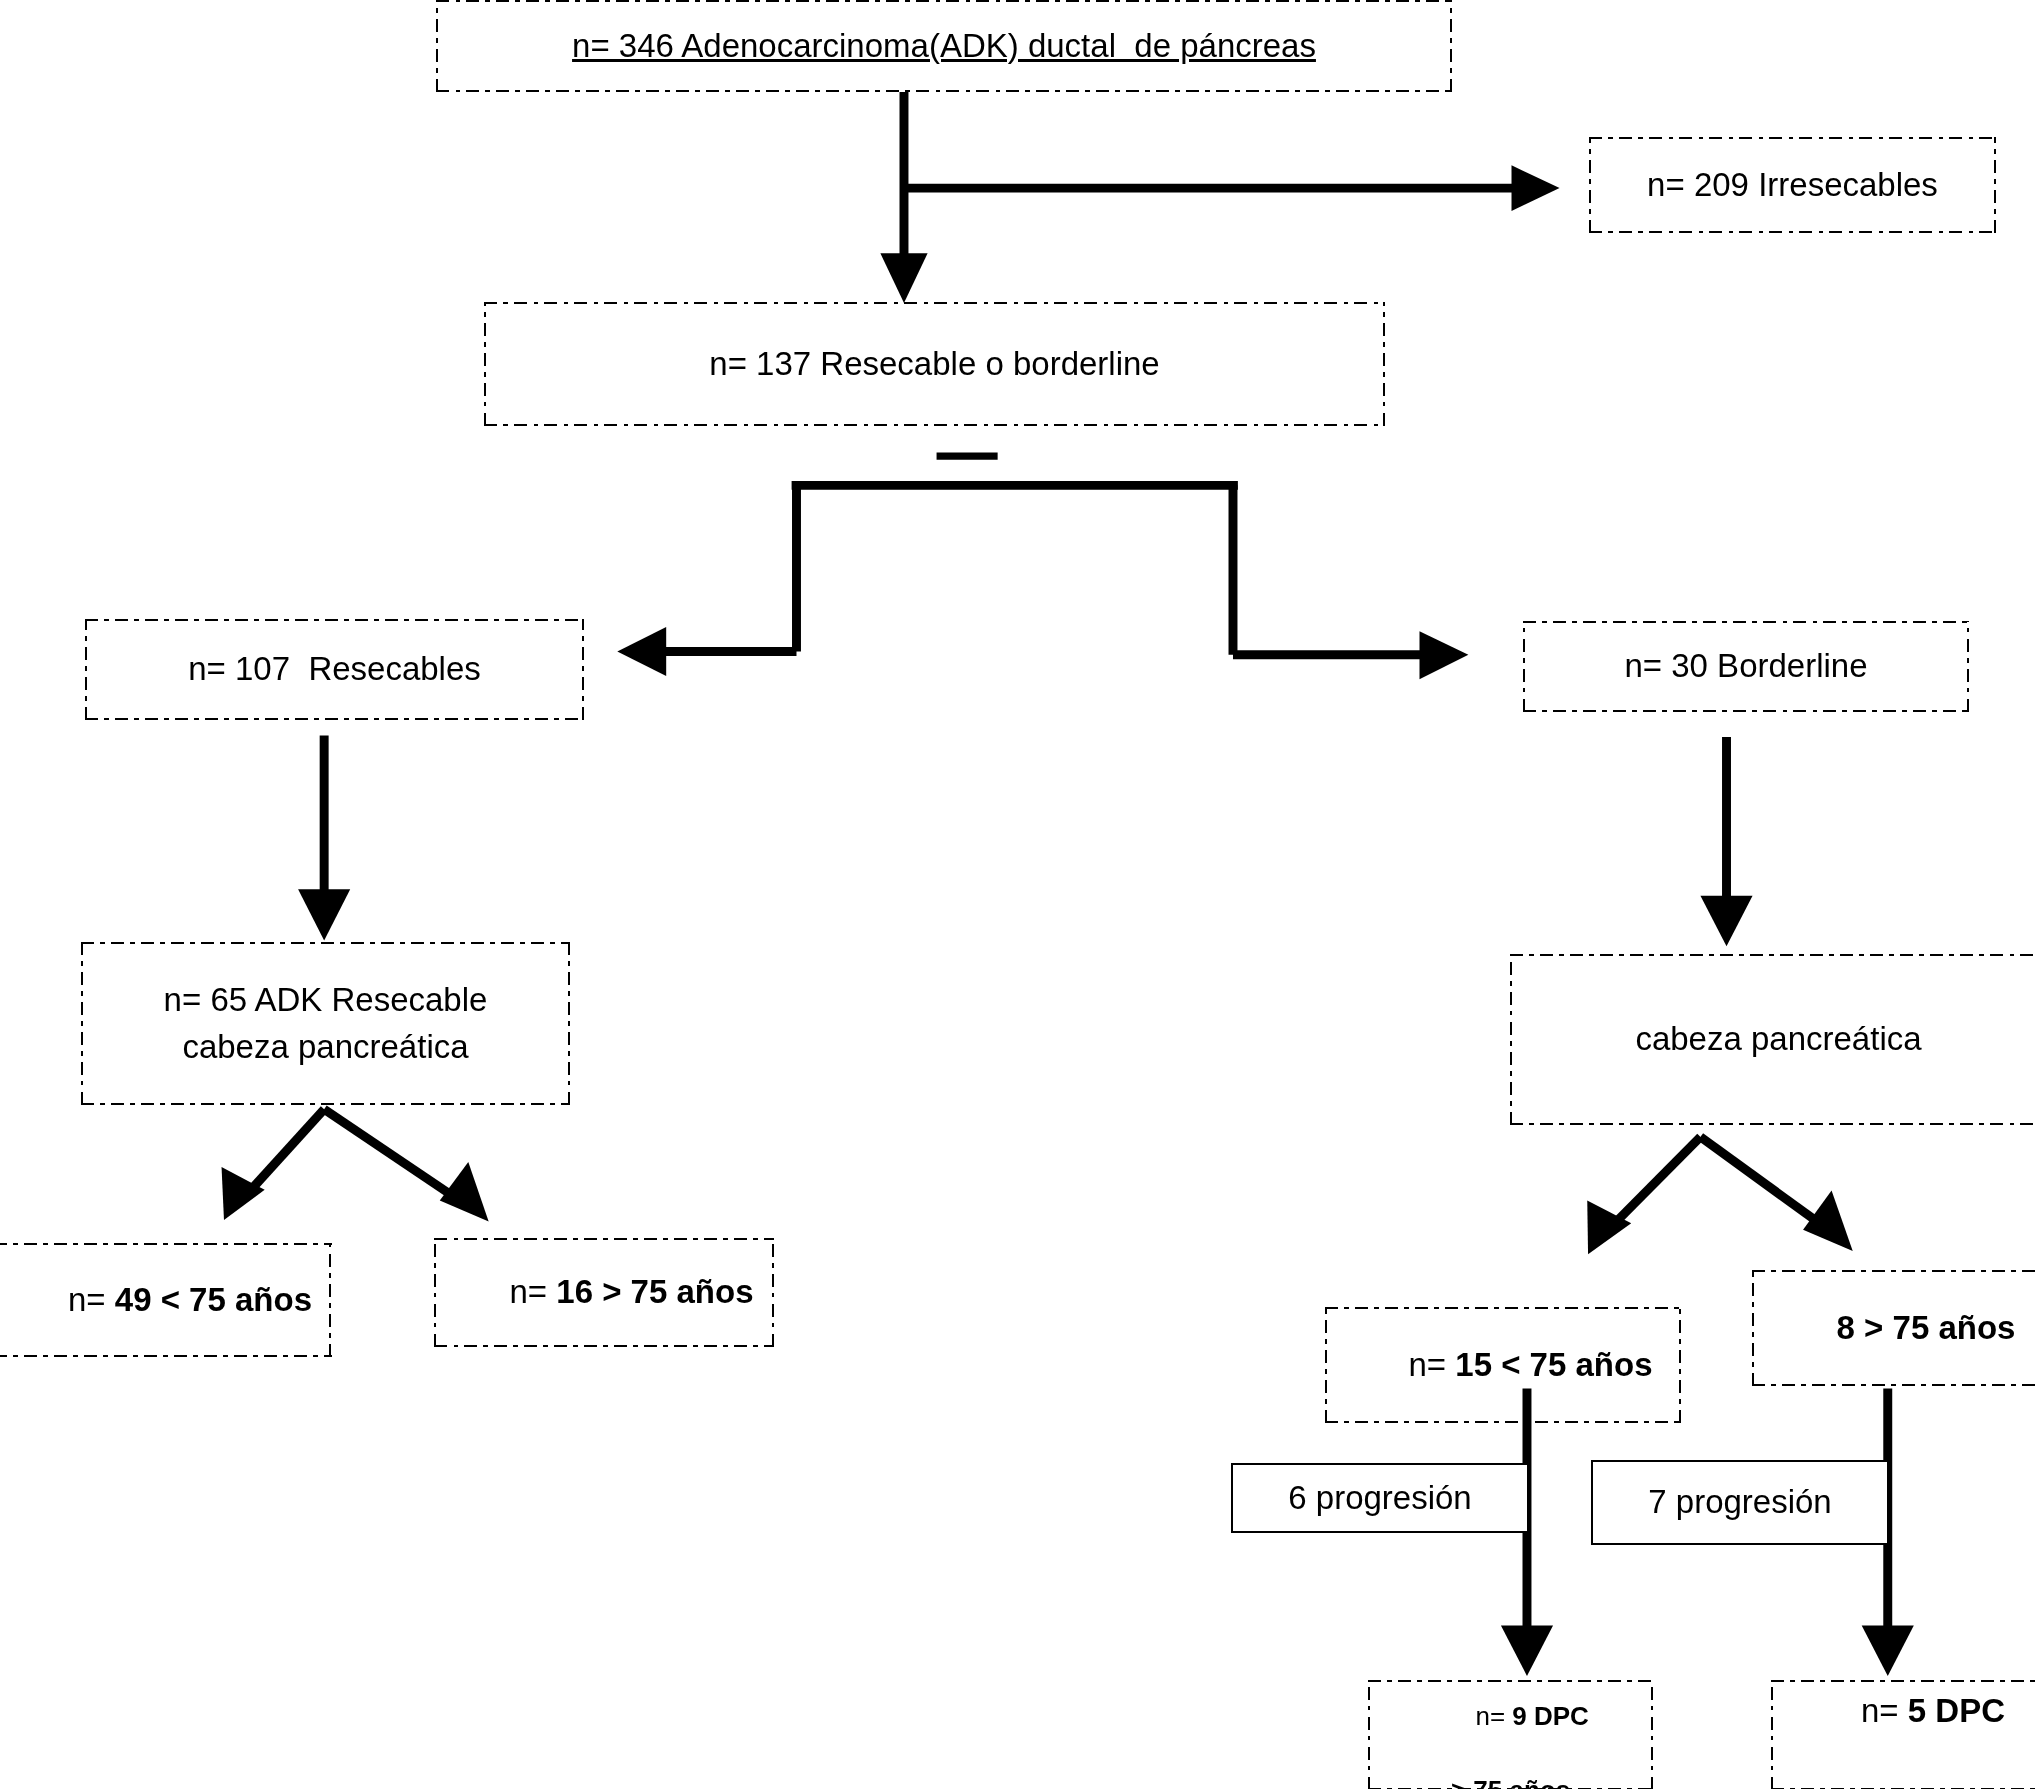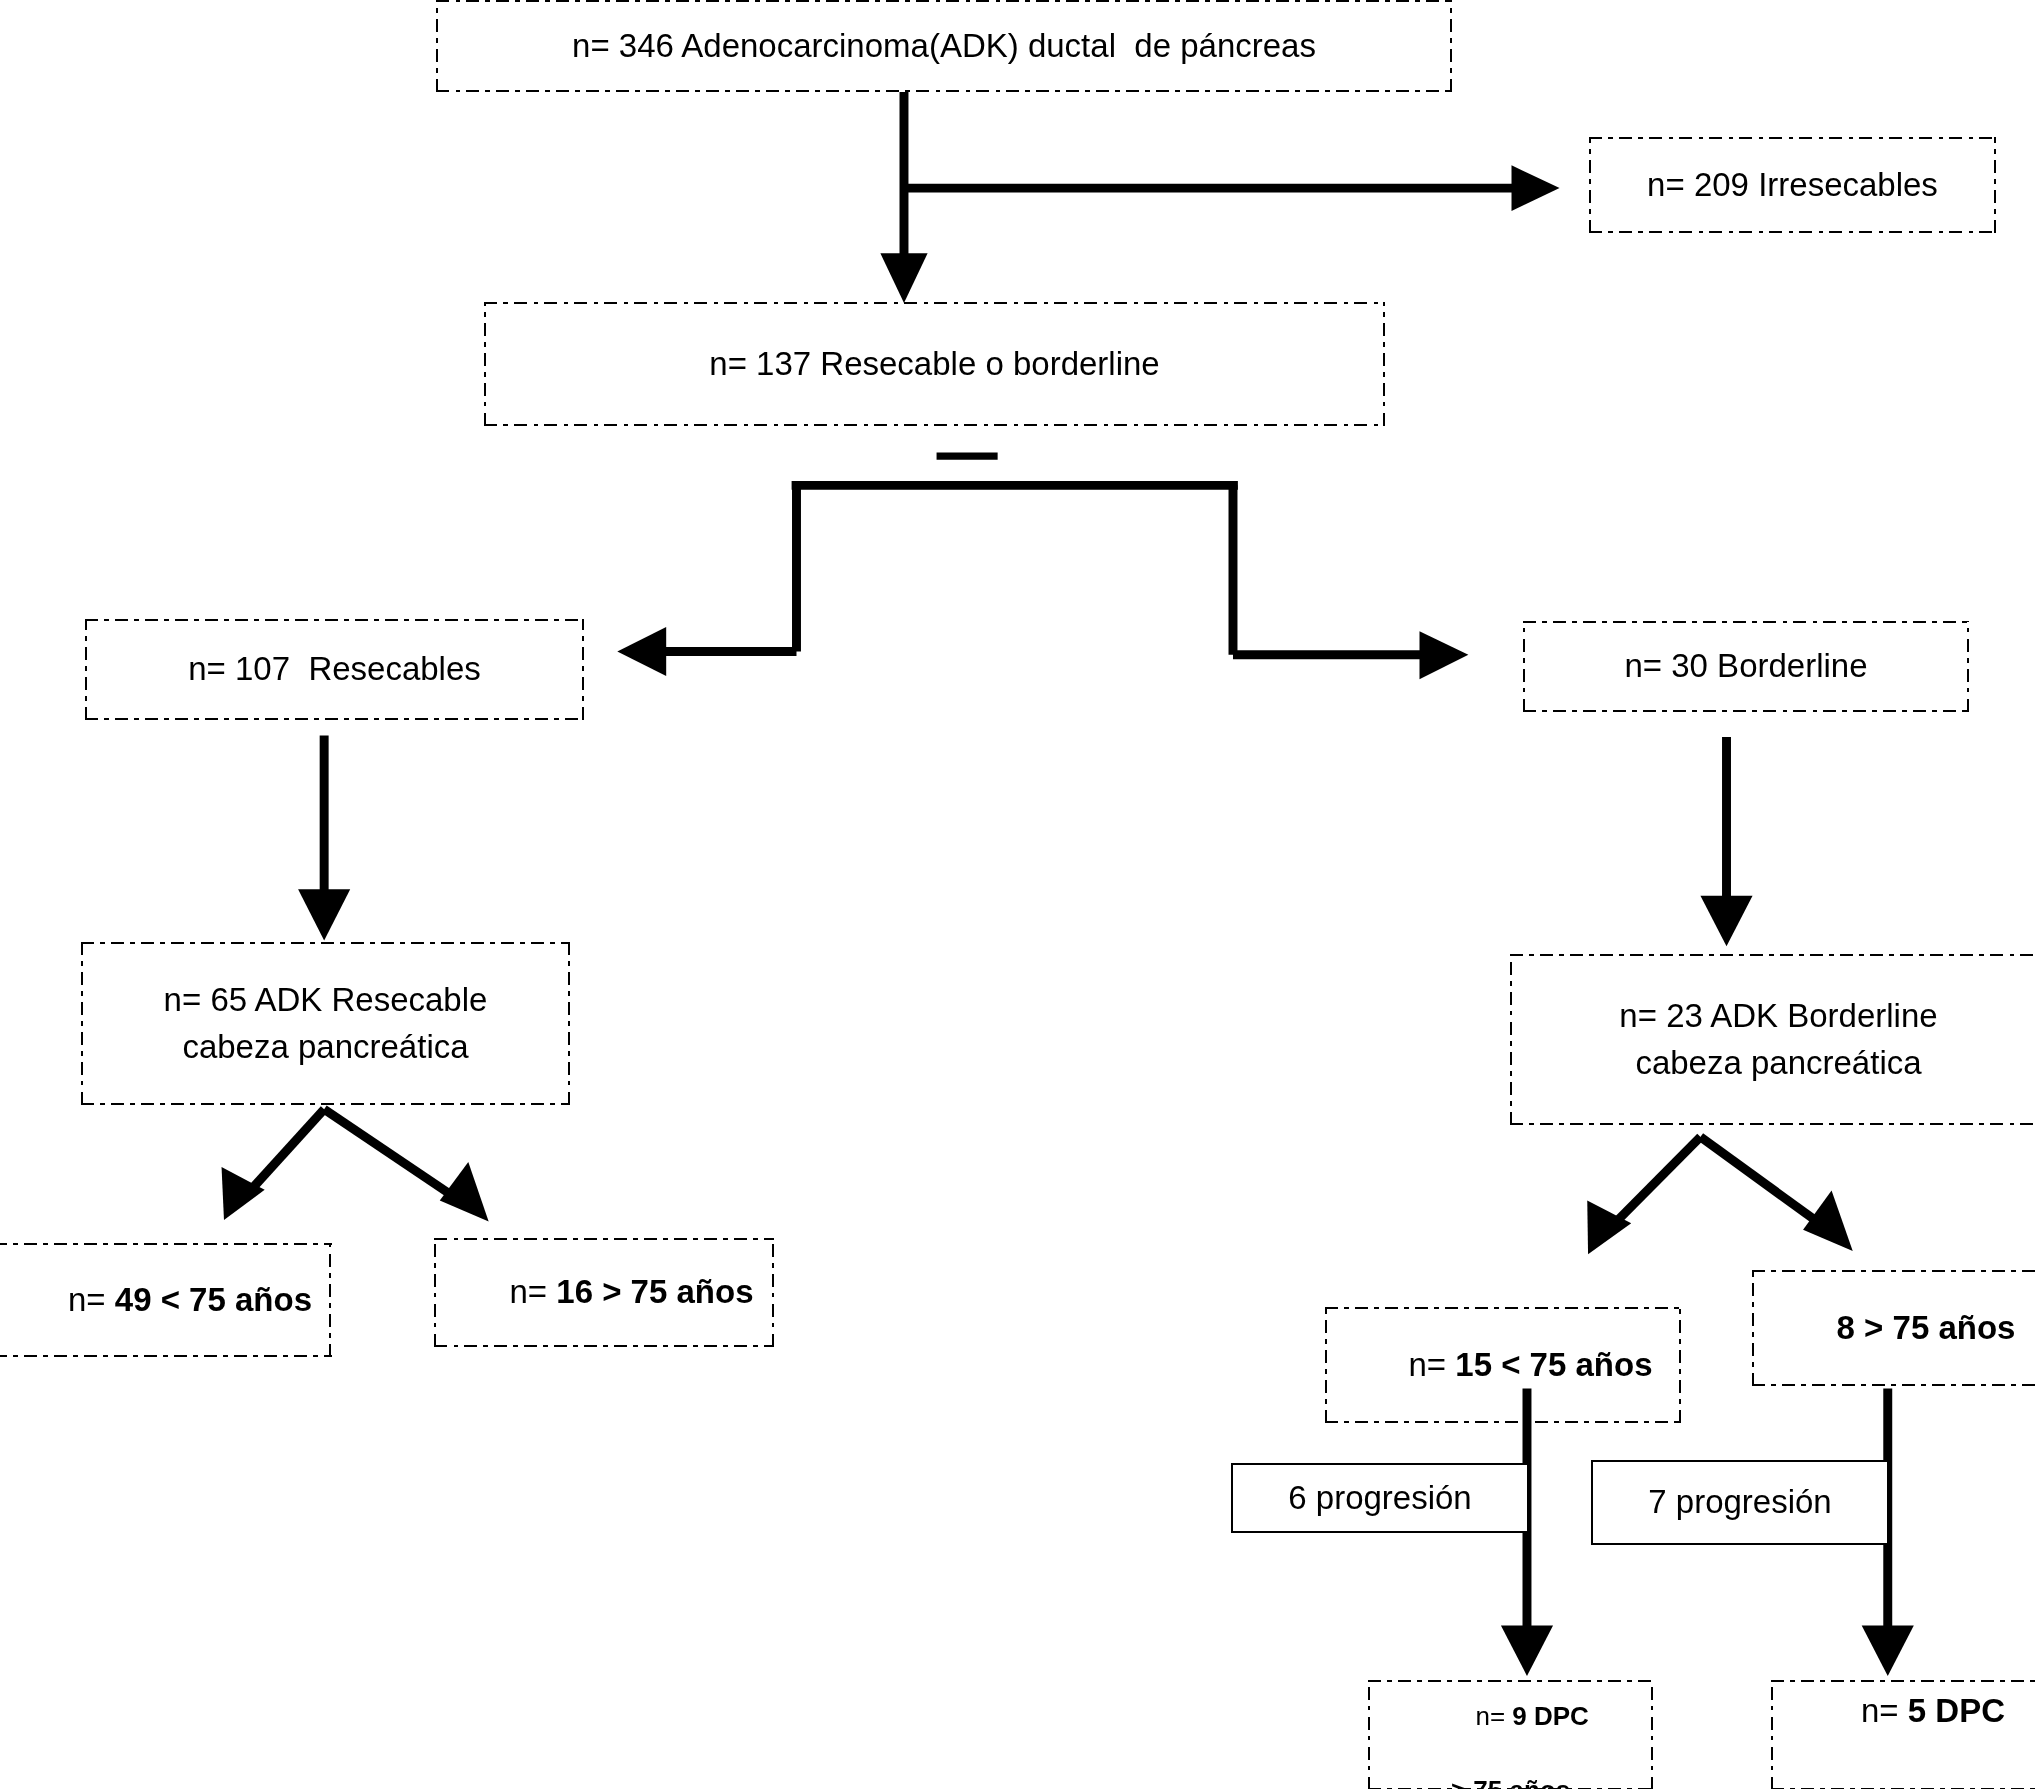--- a/index.html
+++ b/index.html
@@ -132,21 +132,21 @@
       <line x1="1875" y1="1705" x2="1875" y2="2020" stroke="#000" stroke-width="11"></line>
       <polygon points="1875,2058 1843,1996 1907,1996" fill="#000"></polygon>
     </g>
 
     <g>
       <line x1="2318" y1="1705" x2="2318" y2="2020" stroke="#000" stroke-width="11"></line>
       <polygon points="2318,2058 2286,1996 2350,1996" fill="#000"></polygon>
     </g>
   </svg>
 
-  <div class="node dd" style="left:436px; top:0px; width:1016px; height:92px; font-size:33px;">
+  <div class="node dd" style="left:436px; top:0px; width:1016px; height:92px; font-size:33px;text-decoration:underline;">
     <span class="line t-reg">n= 346 Adenocarcinoma(ADK) ductal  de páncreas</span>
   </div>
 
   <div class="node dd" style="left:1589px; top:137px; width:407px; height:96px; font-size:33px;">
     <span class="line t-reg">n= 209 Irresecables</span>
   </div>
 
   <div class="node dd" style="left:484px; top:302px; width:901px; height:124px; font-size:33px;">
     <span class="line t-reg">n= 137 Resecable o borderline</span>
   </div>
@@ -158,21 +158,20 @@
   <div class="node dd" style="left:1523px; top:621px; width:446px; height:91px; font-size:33px;">
     <span class="line t-reg">n= 30 Borderline</span>
   </div>
 
   <div class="node dd" style="left:81px; top:942px; width:489px; height:163px; font-size:33px;">
     <span class="line t-reg">n= 65 ADK Resecable</span>
     <span class="line t-reg">cabeza pancreática</span>
   </div>
 
   <div class="node dd" style="left:1510px; top:954px; width:537px; height:171px; font-size:33px;">
-    <span class="line t-reg">n= 23 ADK Borderline</span>
     <span class="line t-reg">cabeza pancreática</span>
   </div>
 
   <div class="node dd" style="left:-6.5px; top:1243px; width:338px; height:114px; font-size:33px;">
     <span class="line">
       <span class="t-reg">n= </span><span class="t-bold">49 &lt; 75 años</span>
     </span>
   </div>
 
   <div class="node dd" style="left:434px; top:1238px; width:340px; height:109px; font-size:33px;">

